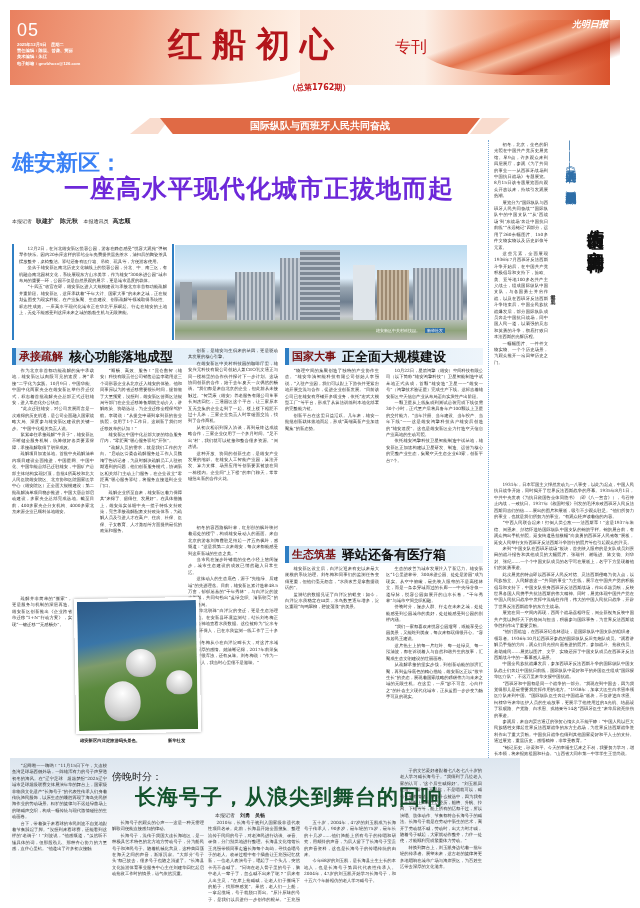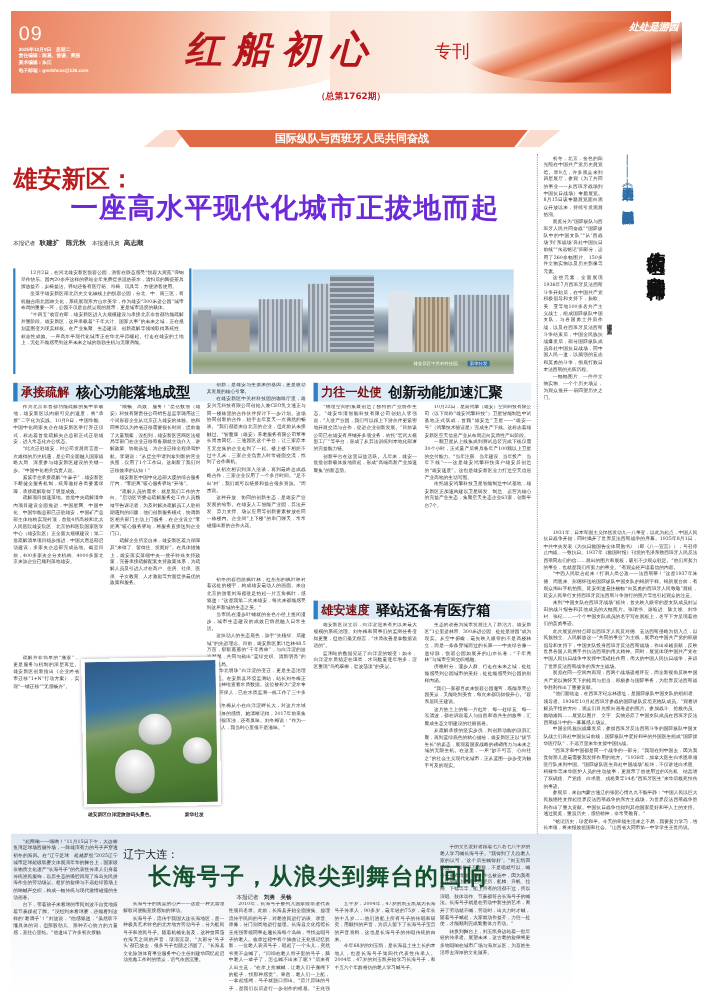--- a/index.html
+++ b/index.html
@@ -3,29 +3,29 @@
 <meta charset="utf-8">
 <style>
 *{margin:0;padding:0;box-sizing:border-box}
 body{width:640px;height:908px;background:#fff;font-family:"DejaVu Serif",serif;color:#222;overflow:hidden;position:relative}
 .abs{position:absolute}
 .masthead{left:10px;top:10px;width:300px;height:75px;background:linear-gradient(100deg,#e9805f 0%,#f3a98a 40%,#fbe3d3 75%,#fff4ec 100%);border-radius:0 0 40% 0/0 0 30% 0}
 .mast-right{left:300px;top:10px;width:310px;height:75px;background:linear-gradient(90deg,#fbe4d6 0%,#fcefe6 40%,#f2a07c 70%,#d9532d 100%)}
 .ribbon{left:420px;top:20px;width:200px;height:55px;border-radius:50% 0 0 50%;background:linear-gradient(160deg,transparent 30%,#e26a40 45%,#f6c0a3 55%,#c9401f 70%,transparent 85%);opacity:.9}
 .page-no{left:17px;top:20px;font-family:"Liberation Sans",sans-serif;font-size:18px;color:#fff;letter-spacing:1px}
 .meta{left:17px;top:42px;font-family:"Liberation Sans",sans-serif;font-size:4.3px;color:#fff;line-height:6.2px;font-weight:bold}
-.title-main{left:168px;top:22px;font-family:"DejaVu Serif",serif;font-size:34px;font-weight:bold;color:#b3151b;letter-spacing:10px;font-style:italic}
+.title-main{left:168px;top:22px;font-family:"DejaVu Serif",serif;font-size:34px;font-weight:bold;color:#b3151b;letter-spacing:10px;}
 .title-sub{left:395px;top:37px;font-family:Liberation Serif, serif;font-size:16px;color:#c2191b}
 .issue{left:288px;top:82px;font-family:"DejaVu Sans",sans-serif;font-size:8px;color:#c2191b;font-weight:bold}
 .brand{left:572px;top:18px;font-family:"DejaVu Serif",serif;font-size:9px;color:#fff;font-style:italic;font-weight:bold}
 .banner{left:160px;top:118px;width:320px;height:16px;background:#e06a45;clip-path:polygon(0 0,100% 0,96% 100%,4% 100%)}
 .banner-text{left:160px;top:119px;width:320px;text-align:center;font-family:"DejaVu Sans",sans-serif;font-size:10px;font-weight:bold;color:#fff}
 .banner-l{left:130px;top:118px;width:40px;height:16px;background:#f7cdb9;clip-path:polygon(50% 0,100% 0,70% 100%,0 100%);opacity:.7}
 .banner-r{left:470px;top:118px;width:40px;height:16px;background:#f7cdb9;clip-path:polygon(30% 0,100% 0,50% 100%,0 100%);opacity:.7}
-.h1a{left:12px;top:148px;font-size:22px;font-weight:bold;color:#b91c1c}
+.h1a{left:12px;top:148px;font-size:22px;font-weight:bold;color:#3b82f6}
 .h1b{left:64px;top:172px;font-size:25px;font-weight:bold;color:#6d28d9;letter-spacing:1px}
 .byline{left:12px;top:217px;font-size:5px;color:#333}
 .byline b{font-size:6px;margin:0 4px}
 .lead{left:12px;top:244px;width:162px;height:96px;border-left:2px solid #2f7fc4;border-right:2px solid #2f7fc4;padding:2px 5px;font-size:4.3px;line-height:6.6px;color:#333;text-indent:2em}
 .photo1{left:175px;top:245px;width:292px;height:95px;background:linear-gradient(180deg,#bcdbf0 0%,#dfeefa 35%,#9aa7b3 45%,#6f7f90 60%,#c8ccd0 75%,#8fa37b 90%,#b5b7b0 100%);overflow:hidden}
 .bld{position:absolute;bottom:20px;background:repeating-linear-gradient(90deg,#8d98a4 0 2px,#c5ccd4 2px 4px)}
 .cap1{left:376px;top:328px;font-size:4px;color:#fff}
 .cap1b{left:425px;top:328px;font-size:4px;color:#fff;background:#2f6fa8;padding:0 2px}
 .dotcol{border-left:1px dotted #7aa8d4}
 .sechead{height:17px;background:linear-gradient(90deg,#d5e7f5,#eef5fb);border-left:4px solid #2f7fc4;padding-left:3px;font-weight:bold;color:#111;display:flex;align-items:center}
@@ -45,31 +45,31 @@
 .dl-h1{left:112px;top:770px;font-size:10px;color:#222}
 .dl-h2{left:135px;top:783px;font-size:21px;font-weight:bold;color:#14532d;letter-spacing:1px}
 .dl-by{left:215px;top:812px;font-size:5px;color:#333}
 </style>
 </head>
 <body>
 
 <div class="abs masthead"></div>
 <div class="abs mast-right"></div>
 <div class="abs ribbon"></div>
-<div class="abs page-no">09</div>
+<div class="abs page-no">05</div>
 <div class="abs meta">
   <div>2025年12月9日　星期二</div>
   <div>责任编辑：陈晨、曾谦、黄丽</div>
   <div>美术编辑：朱江</div>
   <div>电子邮箱：gmrbhcxx@126.com</div>
 </div>
 <div class="abs title-main">红船初心</div>
 <div class="abs title-sub">专刊</div>
 <div class="abs issue">（总第1762期）</div>
-<div class="abs brand">处处是游园</div>
+<div class="abs brand">光明日报</div>
 
 <div class="abs banner-l"></div>
 <div class="abs banner-r"></div>
 <div class="abs banner"></div>
 <div class="abs banner-text">国际纵队与西班牙人民共同奋战</div>
 
 <div class="abs h1a">雄安新区：</div>
 <div class="abs h1b">一座高水平现代化城市正拔地而起</div>
 <div class="abs byline">
   <span>本报记者</span><b>耿建扩　陈元秋</b>
@@ -114,42 +114,42 @@
   <p>疏解并非简单的“搬家”，更是服务与机制的深层再造。雄安新区创新推出《企业跨省市迁移“1+N”行动方案》，实现“一键迁移”“无感畅办”。</p>
 </div>
 
 <div class="abs txt" style="left:188px;top:348px;width:90px;height:170px">
   <p>创新，是雄安与生俱来的基因，更是驱动其发展的核心引擎。</p>
     <p>在雄安新区中关村科技园的咖啡厅里，雄安兴元科技有限公司创始人兼CEO乳文通正与同一楼栋里的合作伙伴探讨下一步计划。这场协同创新的合作，始于去年夏天一次偶然的畅谈。“我们都是来自北京的企业，但此前从未接触过。”智慧康（雄安）养老服务有限公司董事长周杰回忆，三通园区这个平台，让三家原本互无交集的企业走到了一起。楼上楼下相距不过十几米，三家企业负责人时常碰面交流，找到了合作商机。</p>
     <p>从初次相识到深入洽谈，再到最终达成战略合作，三家企业仅用了一个多月时间。“足不出‘村’，我们就可以链接和整合很多资源。”周杰说。</p>
     <p>这种开放、协同的创新生态，是雄安产业发展的缩影。在雄安人工智能产业园，算法开发、算力支撑、场景应用等创新要素被放在同一栋楼内。企业间“上下楼”的串门聊天，常常碰撞出新的合作火花。</p>
 </div>
 <div class="abs sechead" style="left:285px;top:348px;width:198px">
-  <span class="k">力往一处使</span>
-    <span class="t">创新动能加速汇聚</span>
+  <span class="k">国家大事</span>
+    <span class="t">正全面大规模建设</span>
 </div>
 <div class="abs txt" style="left:285px;top:368px;width:94px;height:160px">
   <p>“物理空间的集聚创造了独特的产业协作生态。”雄安华清智能科技有限公司创始人李强说，“入驻产业园，我们可以跟上下游伙伴更紧密地开展交流与合作，促进企业创新发展。”目前该公司已在雄安有序铺开多项业务，依托“宏武大模型工厂”等平台，形成了从算法训练到本地化部署的完整能力链。</p>
     <p>创新平台在这里日益活跃。几年来，雄安一批批创新载体拔地而起，形成“高端高新产业加速聚集”的新态势。</p>
 </div>
 <div class="abs txt" style="left:386px;top:368px;width:97px;height:160px">
   <p>10月22日，星箭鸿擎（雄安）空间科技有限公司（以下简称“雄安鸿擎科技”）卫星智能制造中试基地正式落成，首颗“雄安造”卫星——“雄安一号”（鸿擎技术验证星）完成生产下线。这标志着雄安新区空天信息产业从布局迈向实质性产出阶段。</p>
     <p>一颗卫星从上线集成到测试总装完成下线仅需30个小时，正式量产后将具备年产100颗以上卫星的交付能力。“当年注册、当年建设、当年投产、当年下线”——这是雄安鸿擎科技落户雄安后创造的“雄安速度”。这也是雄安新区全力打造空天信息产业高地的生动写照。</p>
     <p>依托雄安鸿擎科技卫星智能制造中试基地，雄安新区正加速构建以卫星研发、制造、运营为核心的完整产业生态，集聚空天生态企业63家，创新平台7个。</p>
 </div>
 
 <div class="abs txt" style="left:188px;top:525px;width:90px;height:210px">
   <p>初冬的容西路枫叶林，红彤彤的枫叶映衬着远处的楼宇，构成雄安最动人的画面。来自北京的游客刘海霞驻足拍起一片五角枫叶，感慨道：“这是我第二次来雄安，每次来都能感受到这座新城的生态之美。”</p>
     <p>当市民在漫步叶铺就的金色小径上悠闲漫步，城市生态建设的成效已悄然融入日常生活。</p>
     <p>这抹动人的生态底色，源于“先植绿、后建城”的先进理念。目前，雄安新区累计造林48.5万亩，郁郁葱葱的“千年秀林”，与白洋淀的波光粼粼，共同勾勒出“蓝绿交织、清新明亮”的生态格局。</p>
     <p>“华北明珠”白洋淀的变迁，更是生态治理的典范。在安新县环境监测站，站长刘冬梅正聚精会神地查看水质数据。这位被称为“淀水专家”的环保人，已在水质监测一线工作了三十多年。</p>
     <p>刘冬梅从小在白洋淀畔长大，对这片水域有着深厚的感情。她清晰记得，2017年前采集的水样很浑浊，还有臭味。刘冬梅说：“作为一名环保人，我当时心里很不是滋味。”</p>
 </div>
 <div class="abs sechead" style="left:285px;top:546px;width:198px">
-  <span class="k">雄安速度</span>
+  <span class="k">生态筑基</span>
     <span class="t">驿站还备有医疗箱</span>
 </div>
 <div class="abs txt" style="left:285px;top:566px;width:94px;height:172px">
   <p>雄安新区设立后，白洋淀迎来有史以来最大规模的系统治理。刘冬梅和同事们的监测任务变得更重，但他们毫无怨言，“水质改善是拿数据说话的”。</p>
     <p>监测站的数据见证了白洋淀的蜕变：如今，白洋淀水质稳定在Ⅲ类，水鸟数量逐年增多，淀区重现“鸟鸣翠柳，碧波荡漾”的美景。</p>
 </div>
 <div class="abs txt" style="left:386px;top:566px;width:97px;height:172px">
   <p>生态的改善为城市发展注入了新活力。雄安新区“1公里进林带、300米进公园、处处是游园”成为现实。从空中俯瞰，最先映入眼帘的不是高楼林立，而是一条条穿城而过的长廊——中央绿谷像一道绿脉，悦容公园如展开的山水长卷，“千年秀林”与城市空间交织相融。</p>
     <p>傍晚时分，漫步人群、行走在未来之城，处处能感受到公园城市的美好，处处能感受到公园的别样内涵。</p>
     <p>“我们一家都喜欢来悦容公园遛弯，既能享受公园美景，又能吃到美食，每次来都玩得很开心。”容东居民王建说。</p>
@@ -186,21 +186,21 @@
     <p>“西班牙和中国都是同一个战争的一部分。”我现在到中国去，因为我觉得那儿是最需要我发挥作用的地方。”1938年，加拿大医生白求恩率领医疗队来到中国。“国际纵队医生奔赴中国战场”板块，不仅讲述白求恩、柯棣华等来华医护人员的生动故事，更展示了他使用过的X光机、结晶琥了双砚路、产党路、白求恩、戎格曼等14名“西班牙医生”来华后救死扶伤的事迹。</p>
     <p>参观后，来自内蒙古通辽的张贺心情久久不能平静：“中国人民以巨大民族牺牲支撑起世界反法西斯战争的东方主战场，为世界反法西斯战争胜利作出了重大贡献。中国抗日战争也得到其他国家爱好和平人士的支持。通过展览，重温历史，感悟精神，非常受教育。”</p>
     <p>“铭记历史，珍爱和平。今天的幸福生活来之不易，我要努力学习，增长本领，将来报效祖国和社会。”山西省大同市第一中学学生王世尚说。</p>
 </div>
 
 <div class="abs dalian-box"></div>
 <div class="abs dl-lead txt" style="height:140px">
   <p>“起网嘞——嗨哟！”11月15日下午，大连梭鱼湾足球场西侧外场，一阵雄浑有力的号子声穿透初冬的海风。在“辽宁足球　超越梦想”2025辽宁城市足球超级联赛文体展演年华的舞台上，国家级非物质文化遗产“长海号子”的代表性传承人们身着传统渔民服饰，以原生态的嗓腔再现了海岛先民拼海作业的劳动场景。粗犷的旋律与不远处绿茵场上的呐喊声交织，构成一幅传统与现代激情碰撞的生动画卷。</p>
     <p>台下，带着孩子来看球的市民刘波不自觉地跟着节奏踩起了脚。“没想到来看球赛，还能看到这样的‘老调子’！”刘波说，“他感慨道，“虽然听不懂具体的词，但那股劲儿、那种齐心协力的力量感，直往心里钻。”他道出了许多初次接触</p>
 </div>
-<div class="abs dl-h1">辽宁大连：</div>
+<div class="abs dl-h1">傍晚时分：</div>
 <div class="abs dl-h2">长海号子，从浪尖到舞台的回响</div>
 <div class="abs dl-by"><span>本报记者</span>　<b>刘勇　吴畅</b></div>
 <div class="abs txt" style="left:112px;top:820px;width:92px;height:82px">
   <p>长海号子的观众的心声——这是一种无需理解歌词便能直接感知的律动。</p>
     <p>长海号子，流传于我国大连长海地区，是一种极具艺术特色的北方地方劳动号子，分为船民号子和渔民号子。随着机械化普及，这种曾回荡在海天之间的声音，渐渐沉寂。“大部分‘号子头’都已故去，很多号子也随之消逝了。”长海县文化旅游体育事业服务中心主任刘建华回忆起启动抢救工作时的情景，语气依然沉重。</p>
 </div>
 <div class="abs txt" style="left:208px;top:820px;width:92px;height:82px">
   <p>2010年，长海号子被列入国家级非遗代表性项目名录。此前，长海县开始全面搜集、整理流传于民间的号子，对老渔民进行访谈、录音、录像，分门别类地进行整理。长海县文化馆馆长王兆强带领同事走遍长海每个岛屿，寻找会唱号子的老人。收录过程中有个插曲让王兆强记忆犹新，一位老人表演号子，唱起了一个头儿，突然卡壳不会喊了。“问询在老人骨子里的号子，脑中老人一辈子了，怎么喊不出来了呢？”后来有人出主意，“在岸上抢喊喊，让老人们子搬绳下的船子，找那种感觉”。果然，老人们一上船，一拿起缆绳，号子就脱口而出。“原汁原味的号子，是我们以后进行一步创作的根基。”王兆强说。</p>
 </div>
 <div class="abs txt" style="left:304px;top:820px;width:92px;height:82px">

